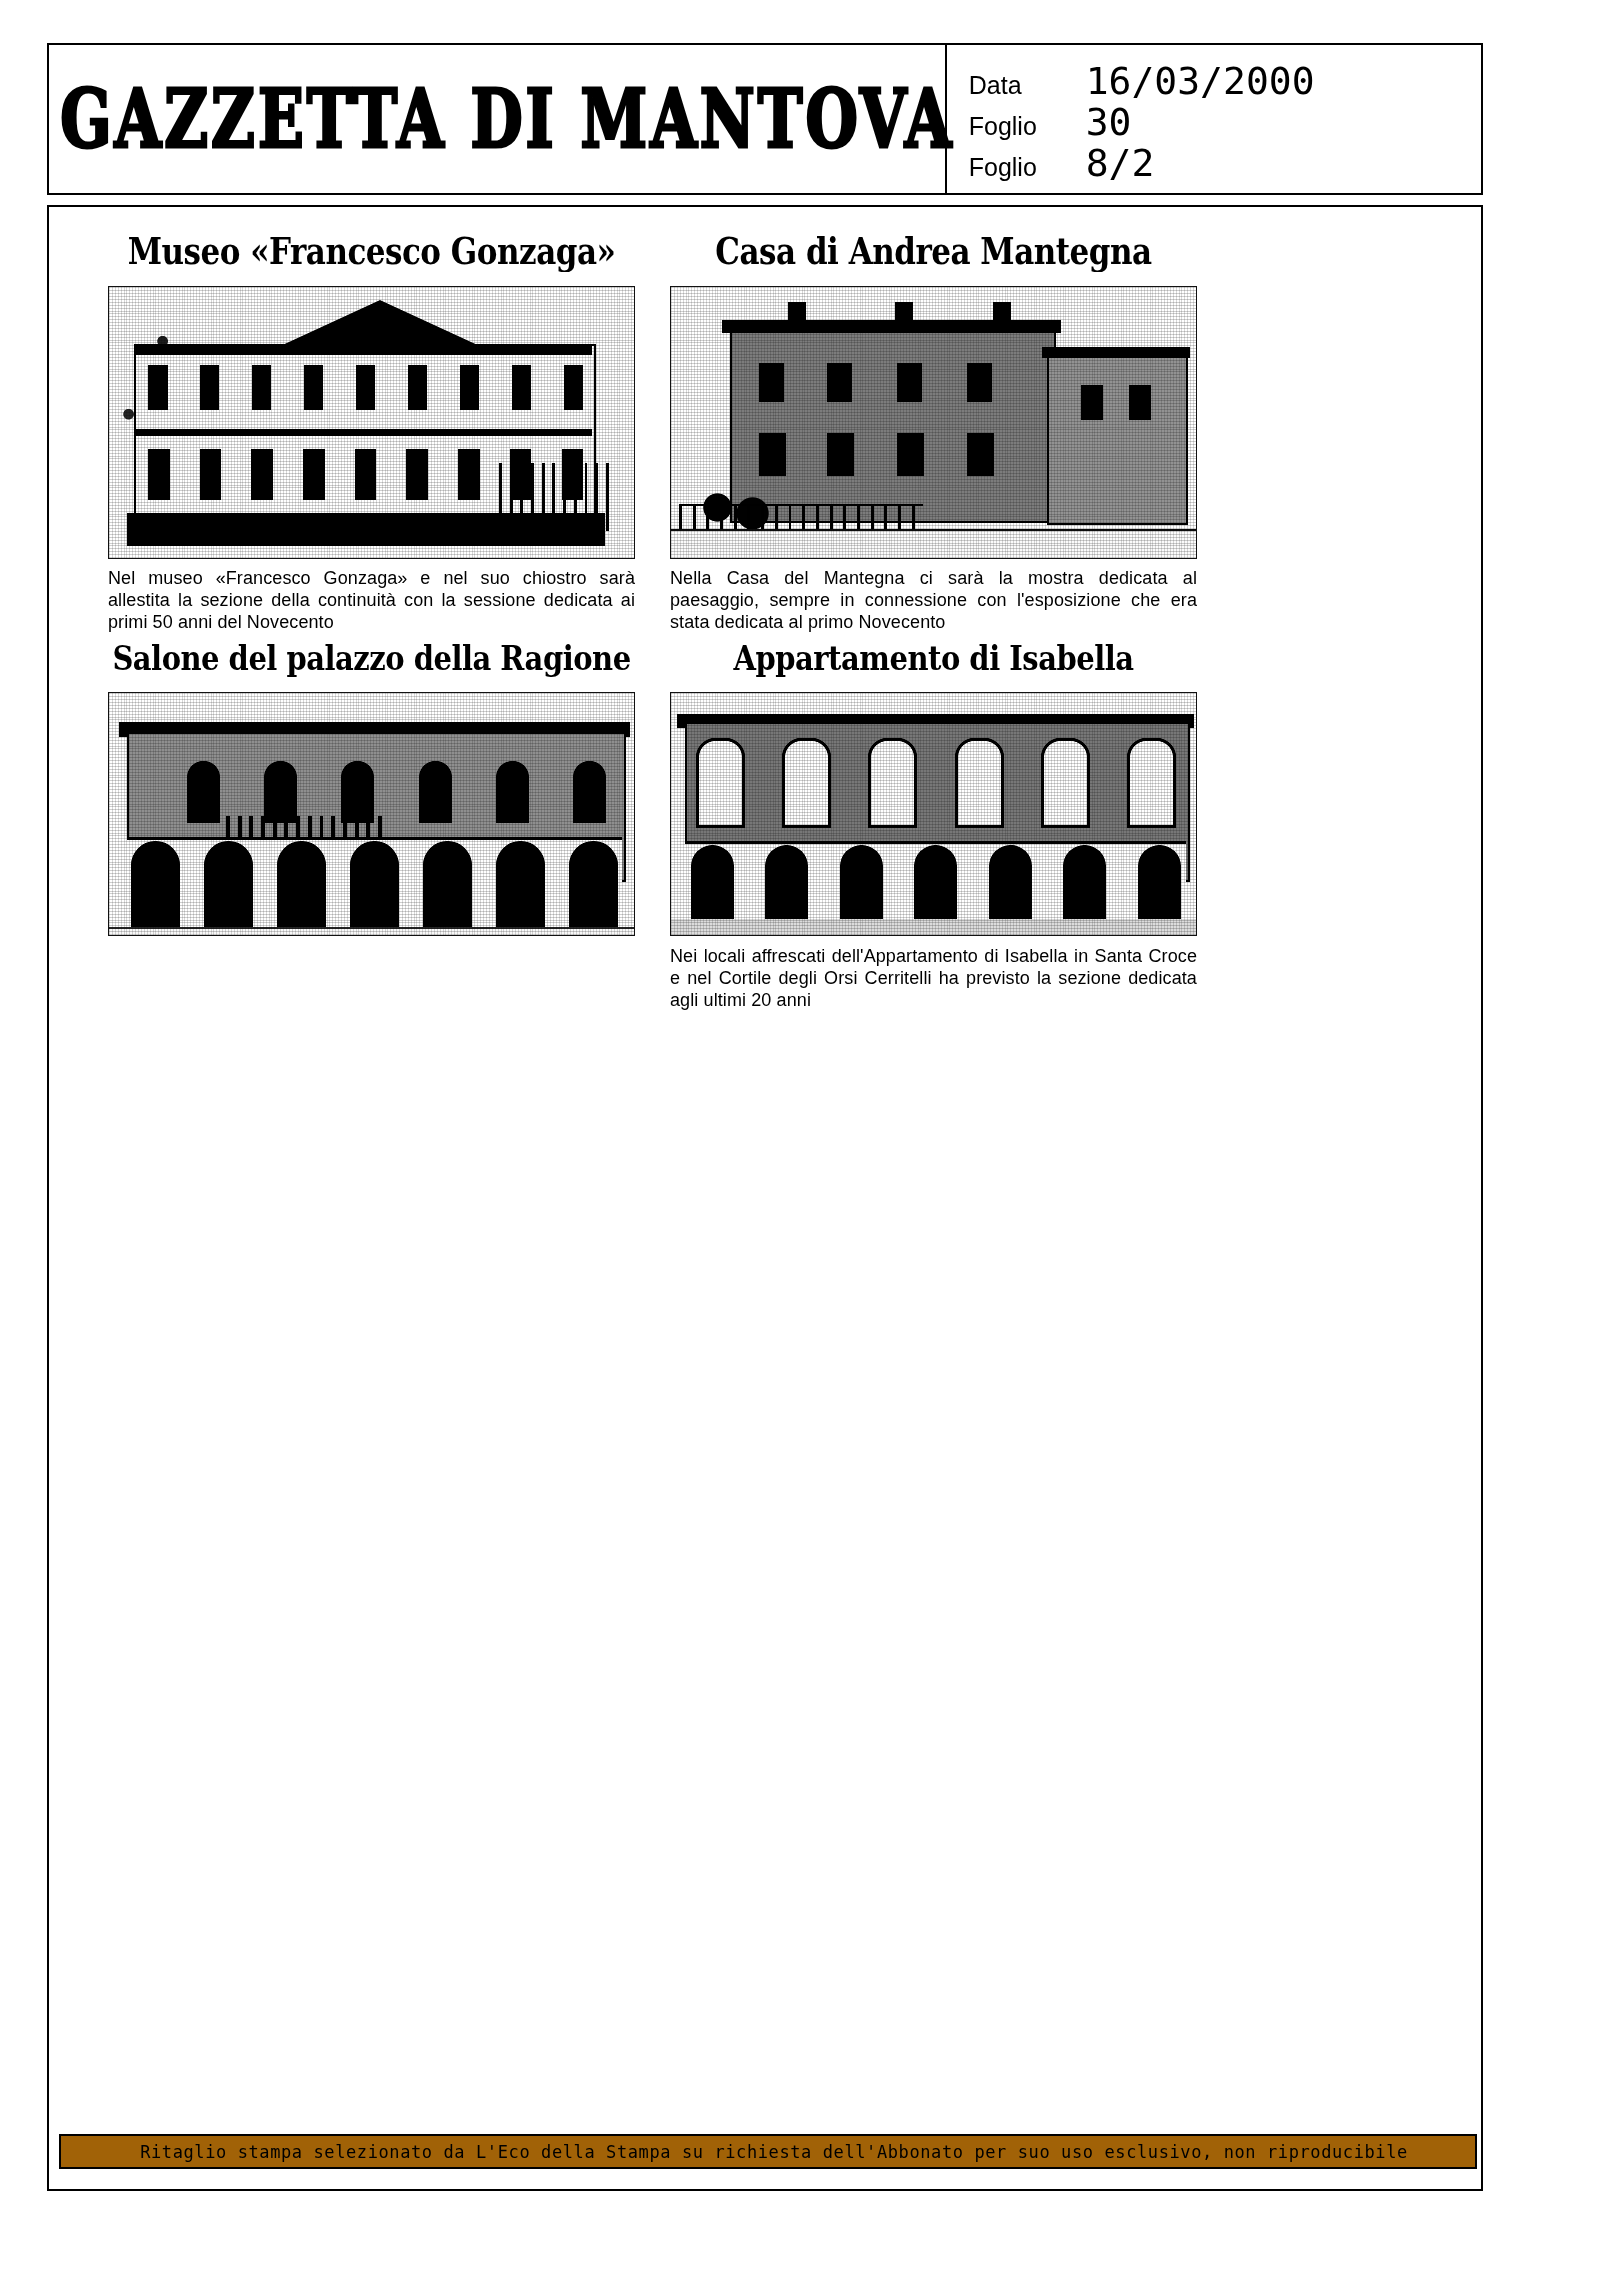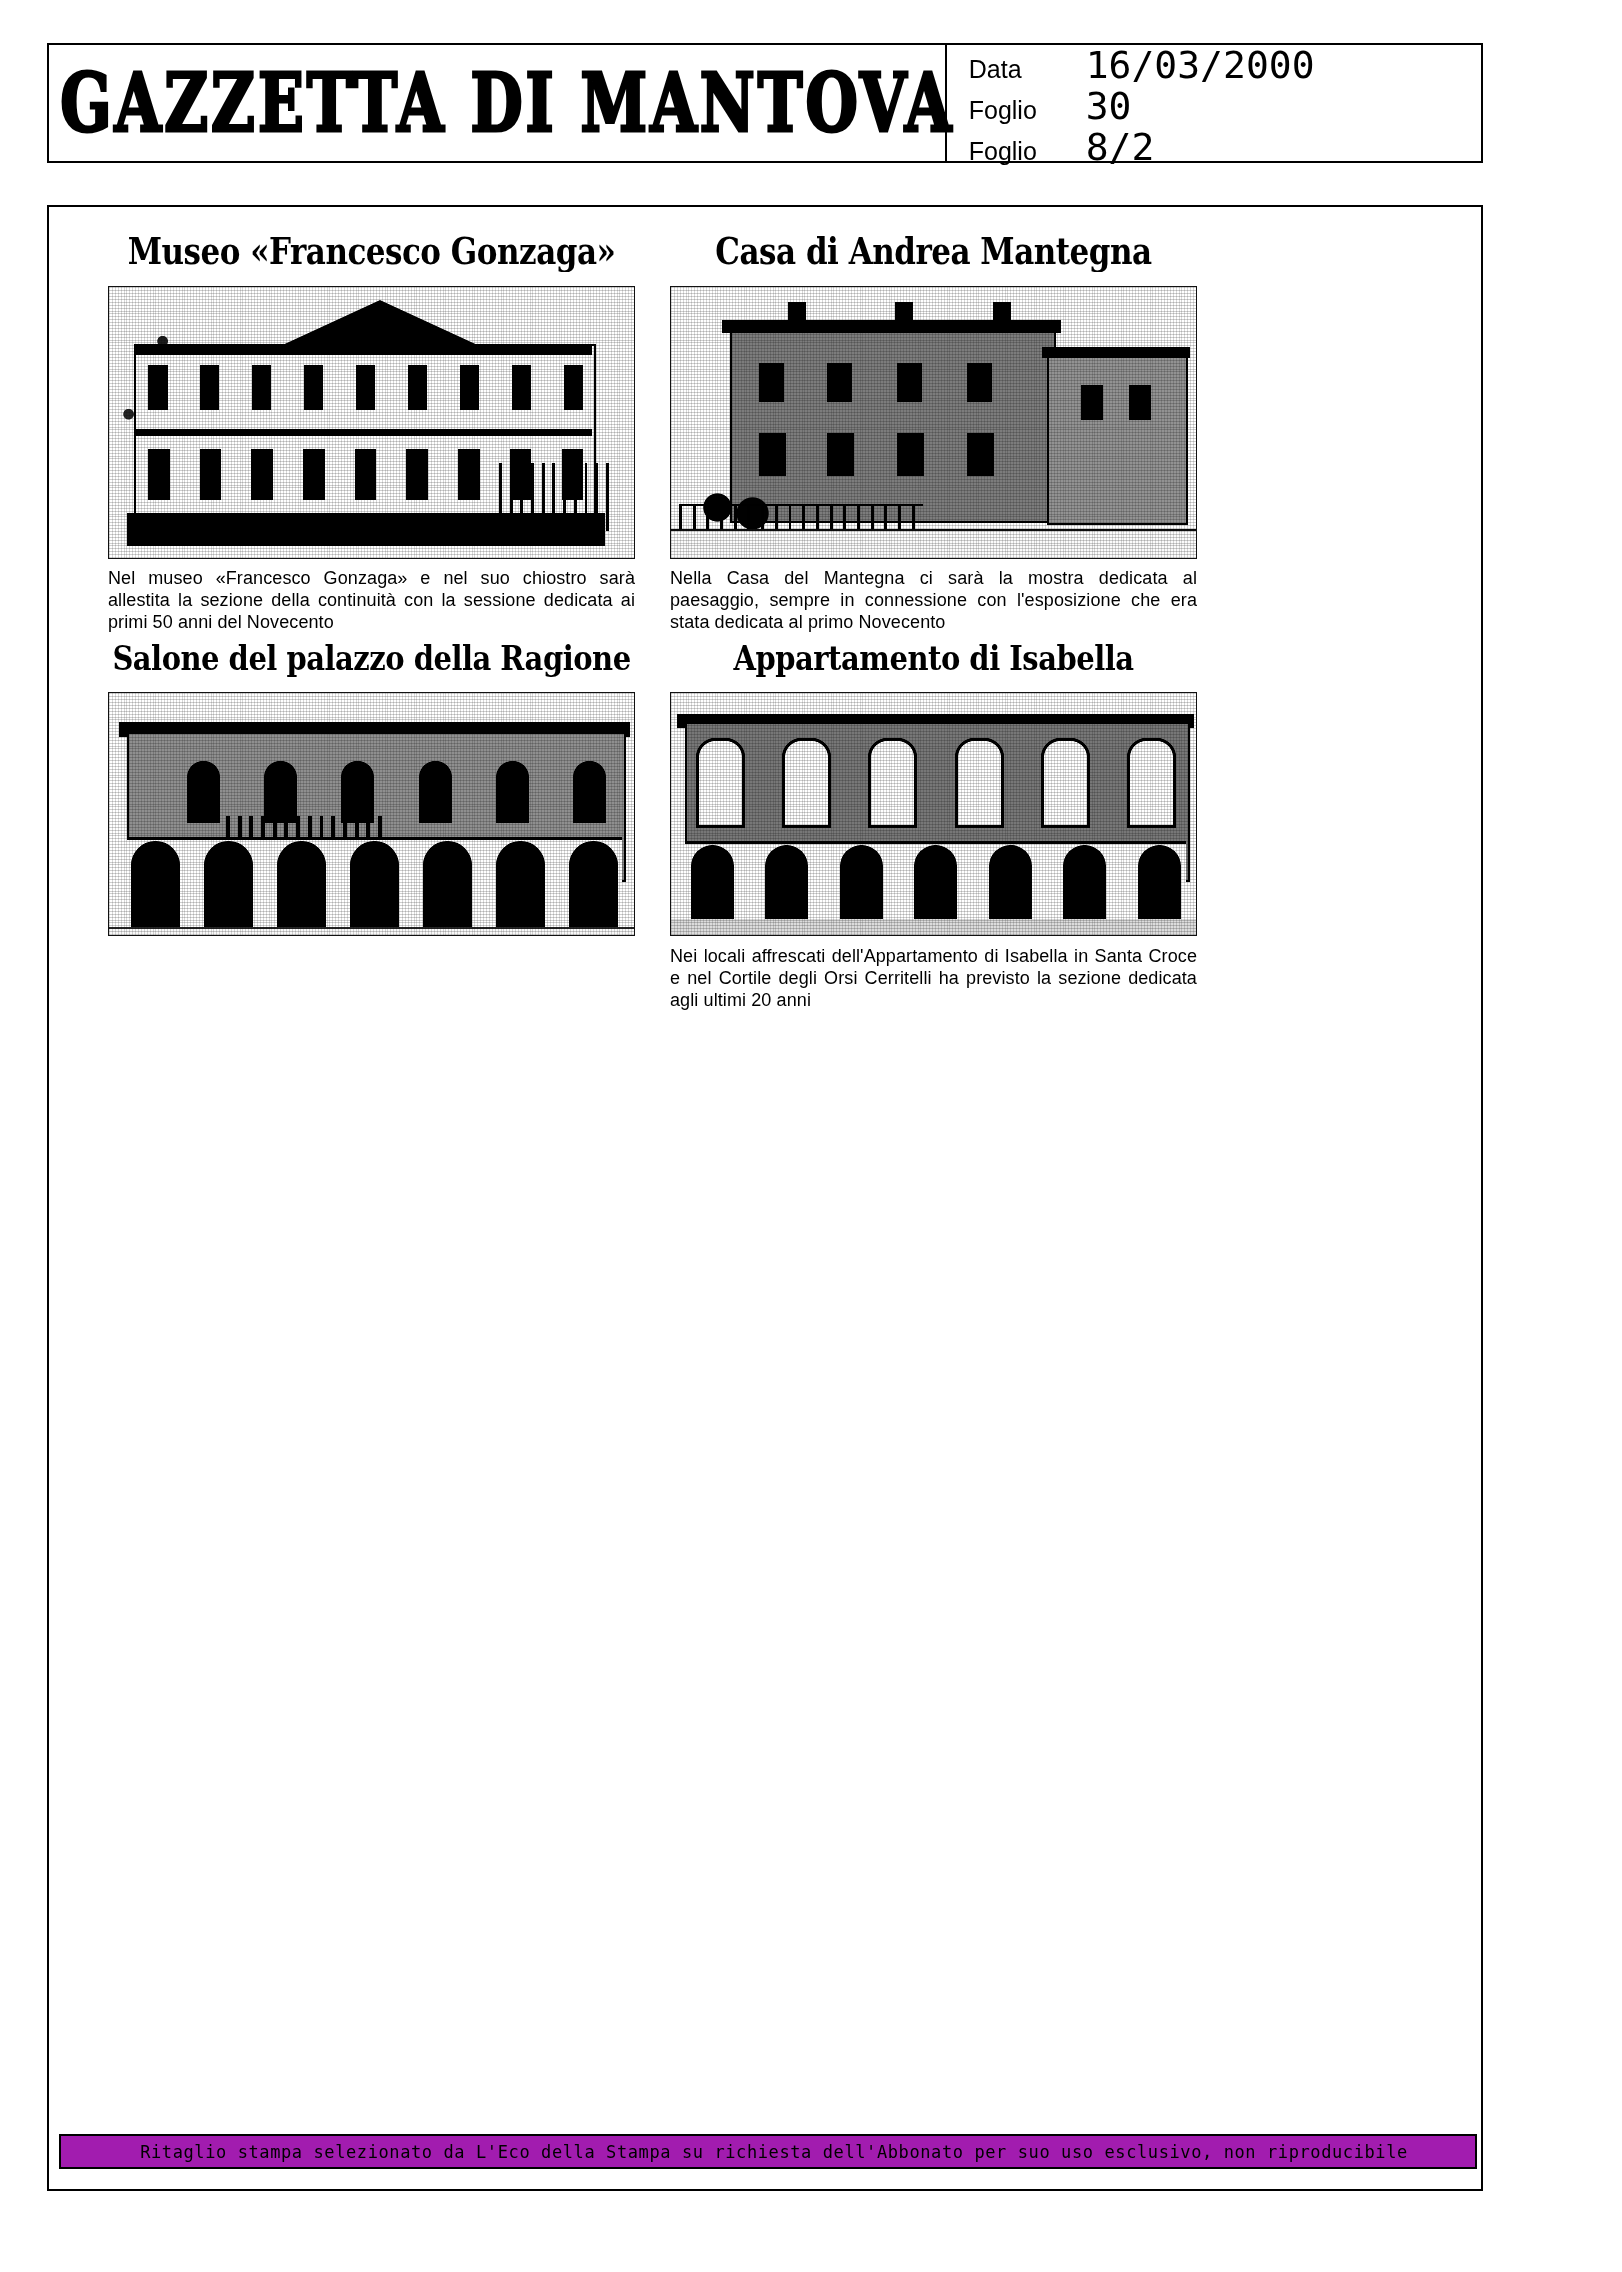--- a/index.html
+++ b/index.html
@@ -21,21 +21,21 @@
     height: 2272px;
     background: #fff;
   }
 
   
   .header {
     position: absolute;
     left: 47px;
     top: 43px;
     width: 1436px;
-    height: 120px;
+    height: 152px;
     border: 2.9px solid #000;
     box-sizing: border-box;
     display: flex;
     align-items: stretch;
   }
   .masthead {
     flex: 1 1 auto;
     display: flex;
     align-items: center;
     justify-content: center;
@@ -141,21 +141,21 @@
     position: absolute;
     left: 59px;
     top: 2134px;
     width: 1418px;
     height: 35px;
     border: 2px solid #000;
     box-sizing: border-box;
     display: flex;
     align-items: center;
     justify-content: center;
-    background: #a21caf;
+    background: #a16207;
     padding-left: 12px;
   }
   .footer-text {
     font-family: "DejaVu Sans Mono", monospace;
     font-size: 17px;
     letter-spacing: 0.6px;
     white-space: nowrap;
   }
 
   

